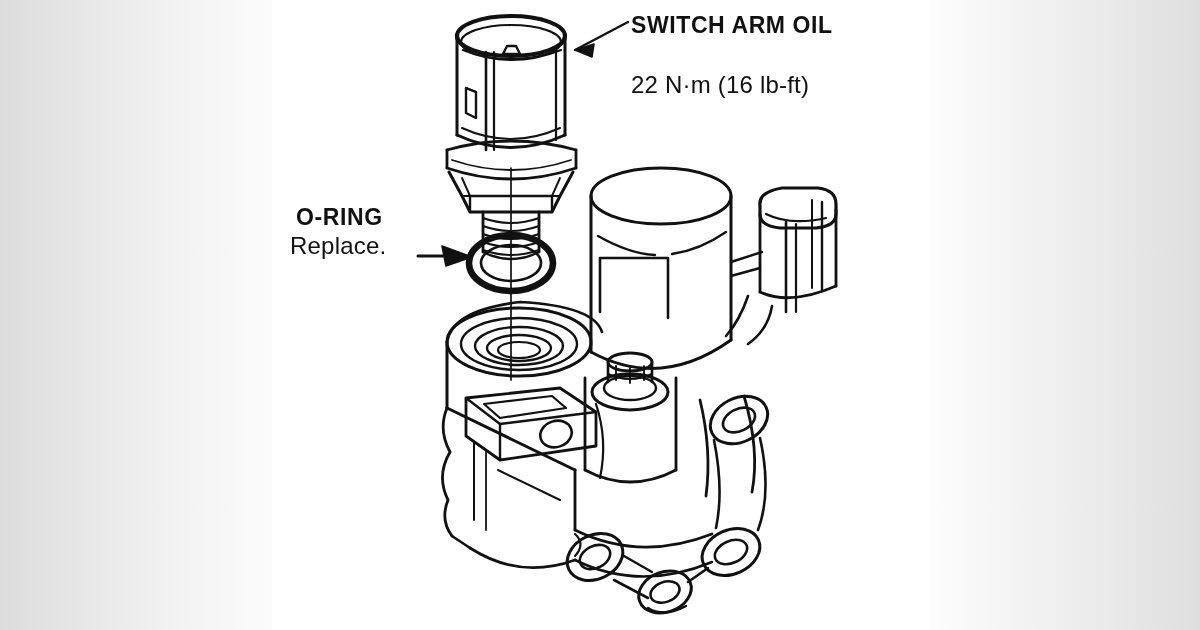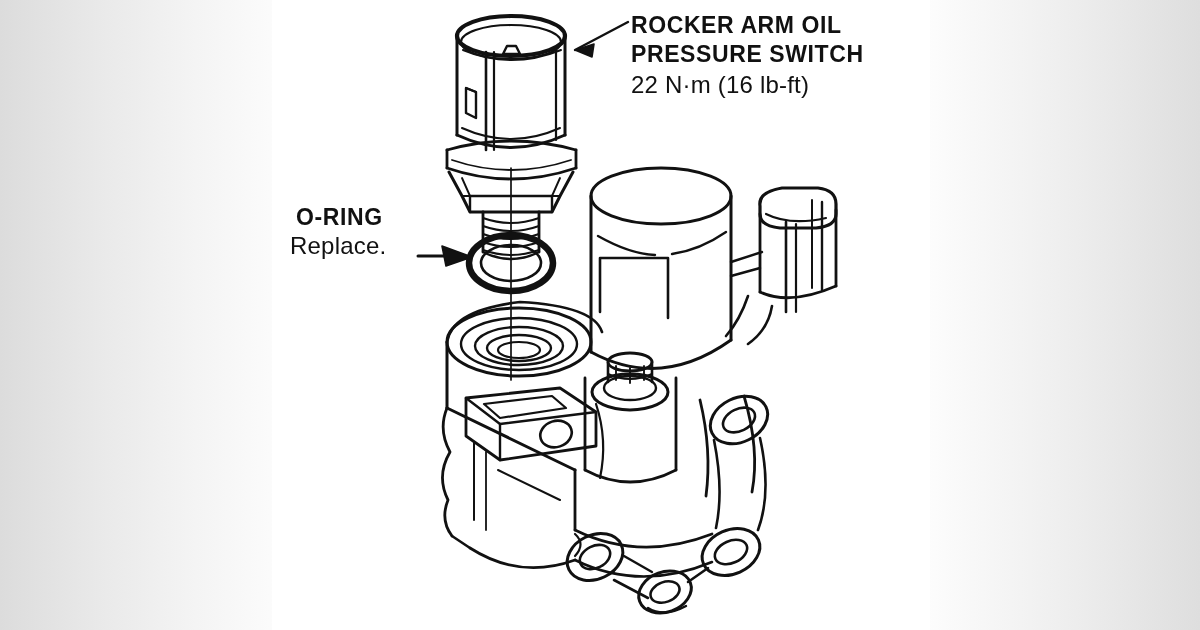--- a/index.html
+++ b/index.html
@@ -248,22 +248,21 @@
         <path d="M688 582 L708 568" stroke-width="2.6"></path>
         <path d="M575 534 Q586 544 575 556" stroke-width="2.2"></path>
 
         <path d="M648 608 Q664 618 686 606" stroke-width="2.4"></path>
       </g>
 
     </g>
   </svg>
 
   <div class="label lbl-bold" id="cal-title">
-    <div>ROCKER ARM OIL</div>
-    <div>PRESSURE SWITCH</div>
+    <div>SWITCH ARM OIL</div>
   </div>
 
   <div class="label lbl-reg" id="cal-torque">22 N·m (16 lb-ft)</div>
 
   <div class="label lbl-bold" id="oring-title">O-RING</div>
 
   <div class="label lbl-reg" id="oring-action">Replace.</div>
 
 </div>
 

